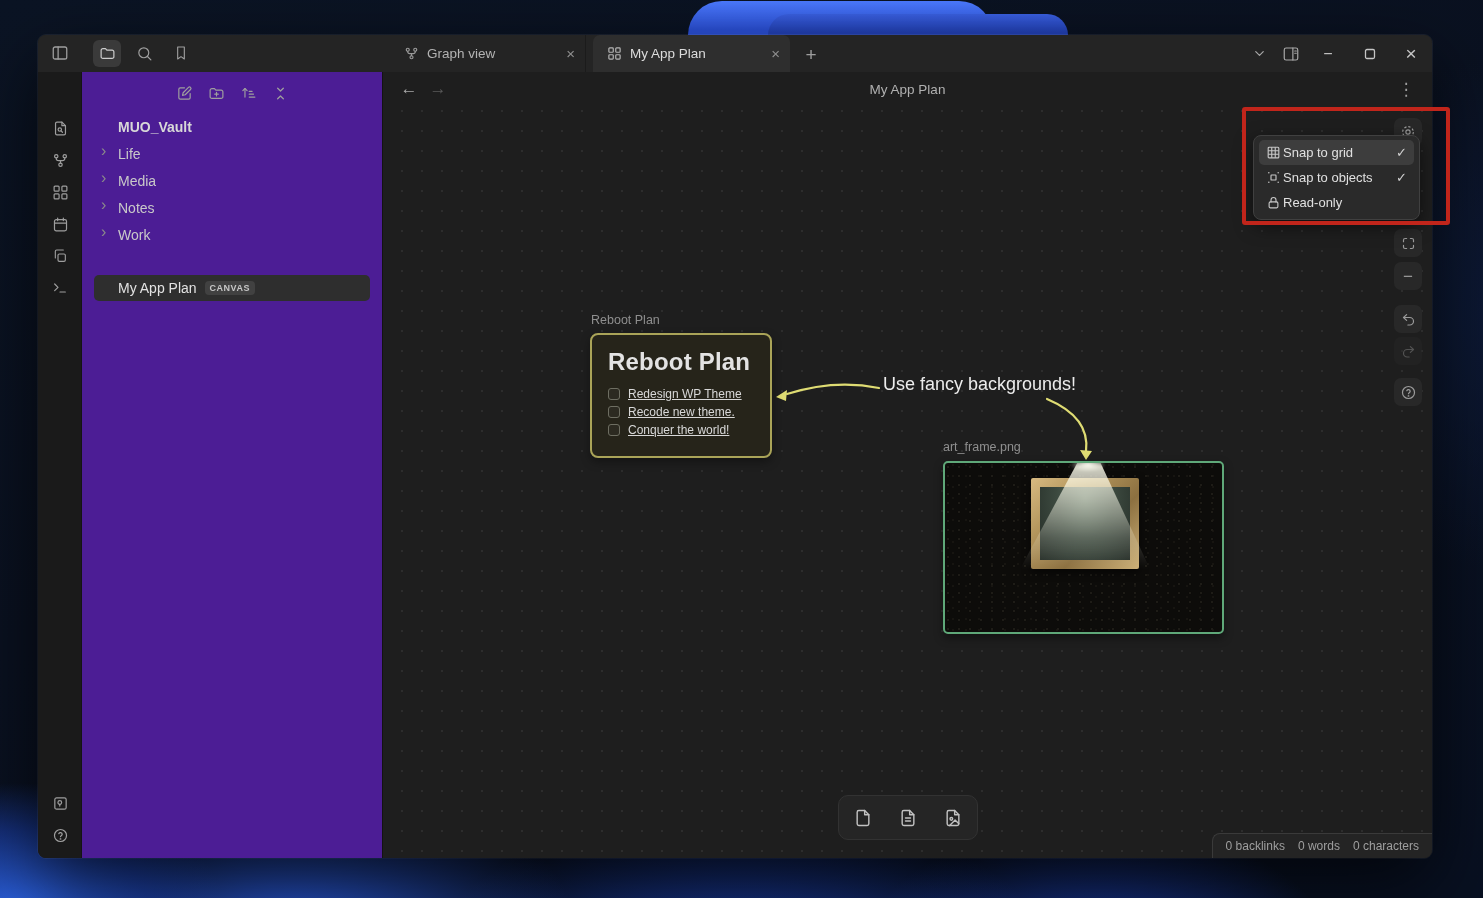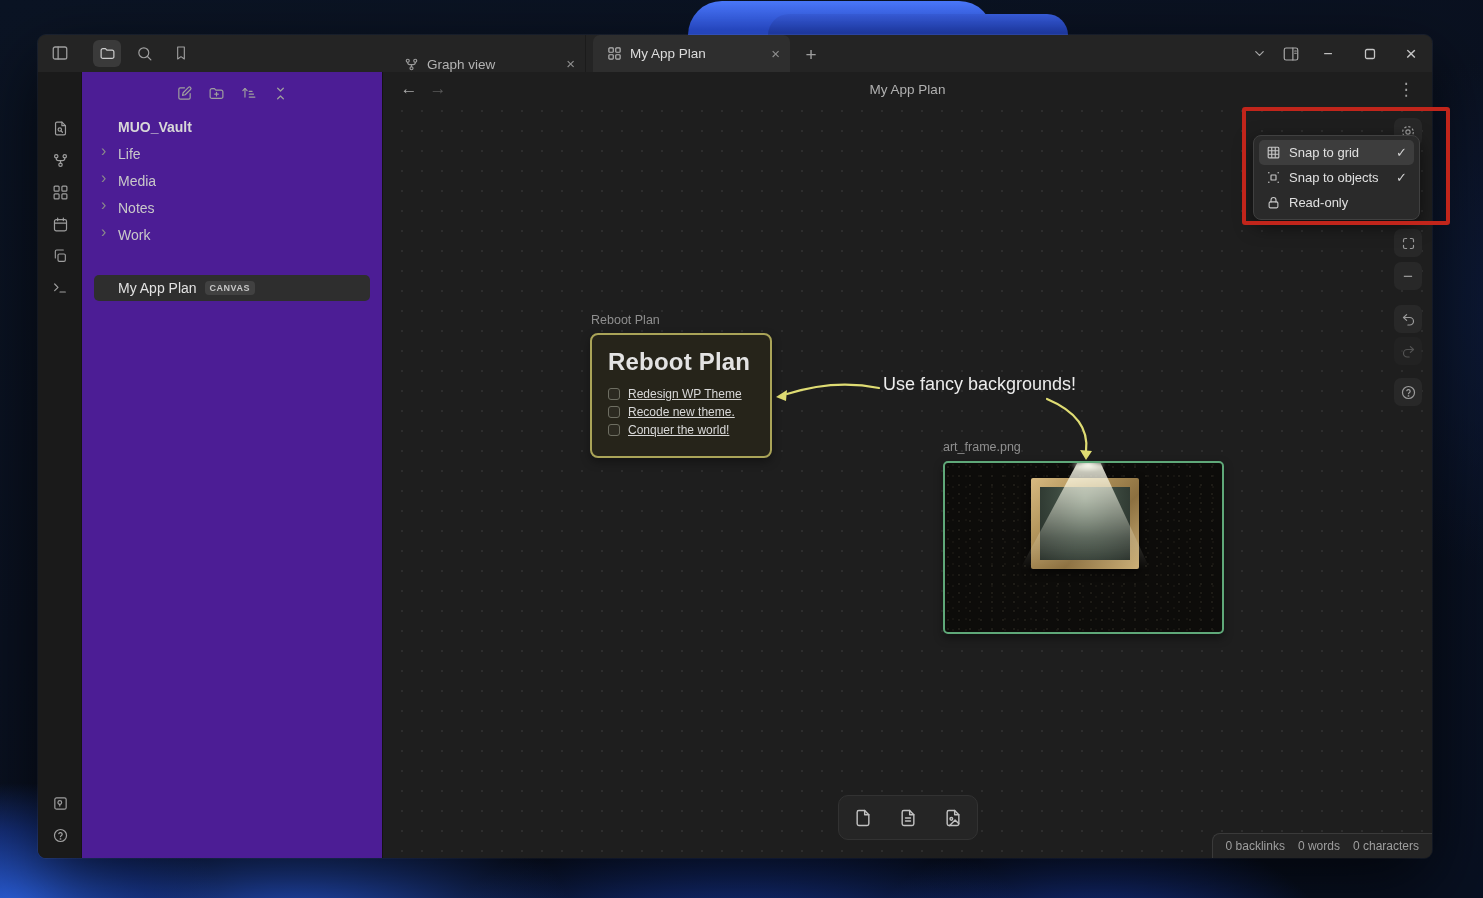--- a/index.html
+++ b/index.html
@@ -86,21 +86,21 @@
     align-items:center; justify-content:center; gap:7px; }
   .bottom-tools .tool { width:38px; height:35px; display:flex; align-items:center;
     justify-content:center; color:#c2c2c2; border-radius:7px; }
   
   .ctl { position:absolute; left:1011px; width:28px; height:28px; background:#282828;
     border-radius:7px; display:flex; align-items:center; justify-content:center; color:#9b9b9b; }
   
   .popup { position:absolute; left:1215px; top:100px; width:167px; height:85px; background:#2a2a2a;
     border:1px solid #404040; border-radius:8px; box-shadow:0 6px 18px rgba(0,0,0,.55);
     padding:4px 5px; z-index:40; }
-  .popup .mrow { height:25px; display:flex; align-items:center; gap:8px; padding:0 7px;
+  .popup .mrow { height:25px; display:flex; align-items:center; gap:2px; padding:0 7px;
     border-radius:5px; color:#e0e0e0; font-size:13px; }
   .popup .mrow:first-child { background:#3d3d3d; }
   .popup .mcheck { margin-left:auto; color:#d0d0d0; font-size:13px; }
   
   .statusbar { position:absolute; right:0; bottom:0; height:25px; display:flex; align-items:center;
     gap:13px; padding:12px 13px; background:#242424; border:1px solid #3a3a3a; border-right:none;
     border-bottom:none; border-radius:8px 0 0 0; color:#9f9f9f; font-size:12px; z-index:30; }
   
   .redbox { position:absolute; left:1242px; top:107px; width:208px; height:118px;
     border:4px solid #c1251b; border-radius:3px; z-index:100; pointer-events:none; }
@@ -141,21 +141,21 @@
             <circle cx="11" cy="11" r="7"></circle>
             <line x1="16.2" y1="16.2" x2="21" y2="21"></line>
           </svg>
       </div>
       <div class="ibtn" style="left:130px; top:5px;">
         <svg class="ic" width="16" height="16" viewBox="0 0 24 24" fill="none" stroke="currentColor" stroke-width="1.7" stroke-linecap="round" stroke-linejoin="round">
             <path d="M7 3h10v18l-5-3.6L7 21z"></path>
           </svg>
       </div>
 
-      <div class="tab tab-inactive" style="left:352px; width:196px;align-items:flex-end;">
+      <div class="tab tab-inactive" style="left:352px; width:196px;">
         <svg class="ic" width="15" height="15" viewBox="0 0 24 24" fill="none" stroke="#9a9a9a" stroke-width="1.9" stroke-linecap="round" stroke-linejoin="round">
             <circle cx="6" cy="6" r="2.4"></circle>
             <circle cx="18" cy="6" r="2.4"></circle>
             <circle cx="12" cy="18" r="2.4"></circle>
             <path d="M6 8.4v.8c0 2 1.4 3 3.3 3h5.4c1.9 0 3.3-1 3.3-3v-.8"></path>
             <path d="M12 12.4v3.2"></path>
           </svg>
         <span>Graph view</span>
         <span class="closex">×</span>
       </div>

